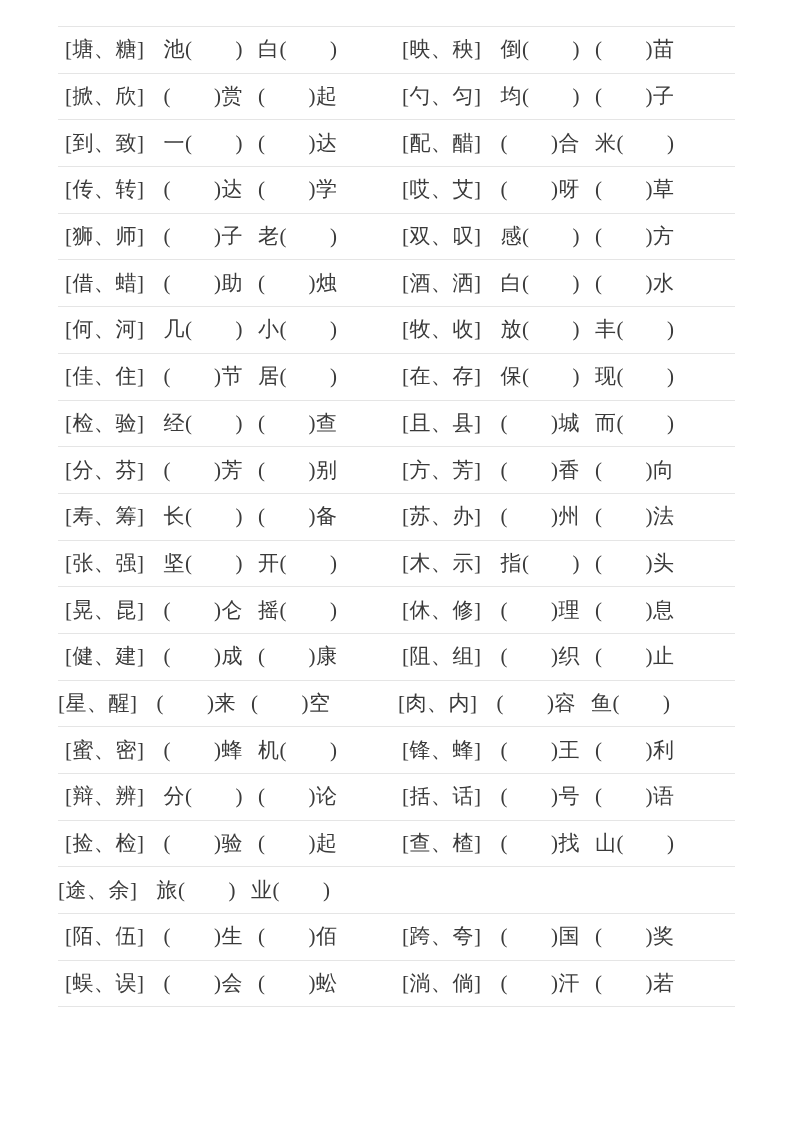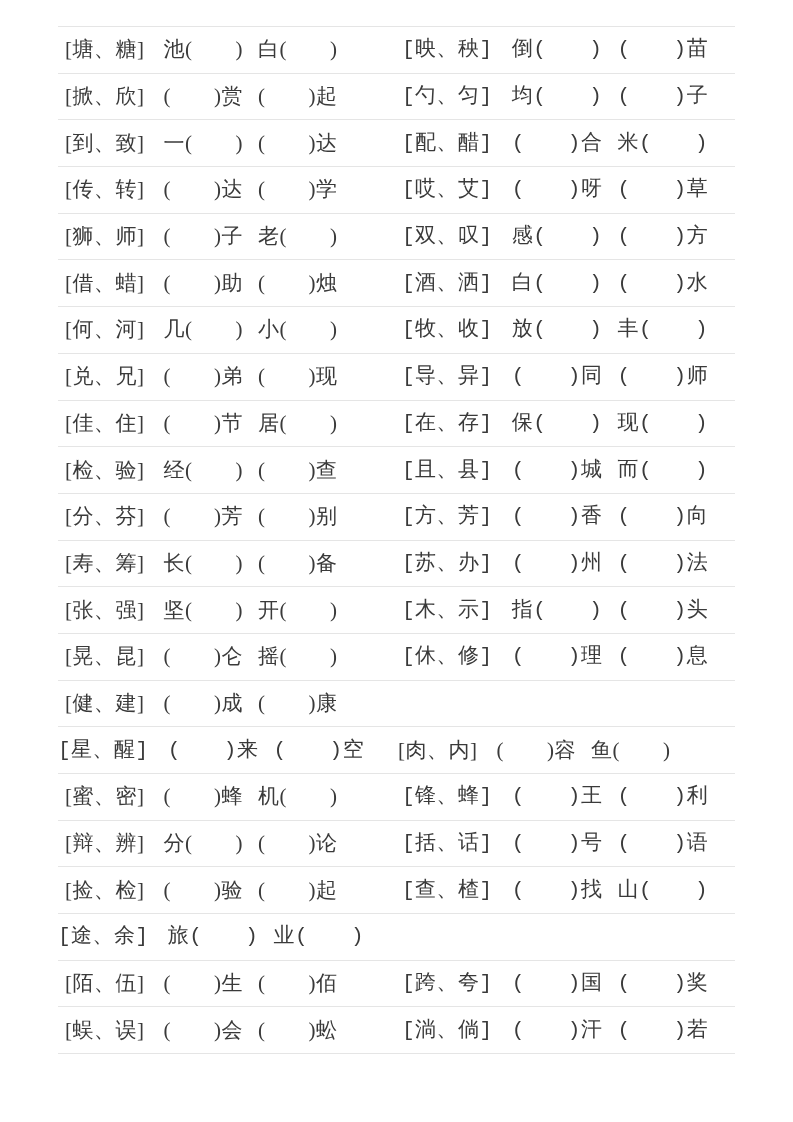--- a/index.html
+++ b/index.html
@@ -38,21 +38,20 @@
   }
   .cell.left {
     box-sizing: border-box;
     width: 344px;
     padding-left: 7px;
     flex: 0 0 344px;
     text-align: right;
   }
   .cell.right {
     flex: 1 1 auto;
-    font-family: Liberation Mono, monospace;
   }
   .pair {
     margin-right: 4px;
     letter-spacing: 0.5px;
   }
   .phrase {
     letter-spacing: 0.5px;
   }
 </style>
 </head>
@@ -143,32 +142,20 @@
       <span class="phrase">几(　　)</span>
       <span class="phrase">小(　　)</span>
     </div>
     <div class="cell right">
       <span class="pair">[牧、收]</span>
       <span class="phrase">放(　　)</span>
       <span class="phrase">丰(　　)</span>
     </div>
   </div>
 
-  <div class="row">
-    <div class="cell left">
-      <span class="pair">[兑、兄]</span>
-      <span class="phrase">(　　)弟</span>
-      <span class="phrase">(　　)现</span>
-    </div>
-    <div class="cell right">
-      <span class="pair">[导、异]</span>
-      <span class="phrase">(　　)同</span>
-      <span class="phrase">(　　)师</span>
-    </div>
-  </div>
 
   <div class="row">
     <div class="cell left">
       <span class="pair">[佳、住]</span>
       <span class="phrase">(　　)节</span>
       <span class="phrase">居(　　)</span>
     </div>
     <div class="cell right">
       <span class="pair">[在、存]</span>
       <span class="phrase">保(　　)</span>
@@ -241,20 +228,25 @@
       <span class="phrase">(　　)息</span>
     </div>
   </div>
 
   <div class="row">
     <div class="cell left">
       <span class="pair">[健、建]</span>
       <span class="phrase">(　　)成</span>
       <span class="phrase">(　　)康</span>
     </div>
+    <div class="cell right">
+      <span class="pair">[阻、组]</span>
+      <span class="phrase">(　　)织</span>
+      <span class="phrase">(　　)止</span>
+    </div>
   </div>
 
   <div class="row">
     <div class="cell right">
       <span class="pair">[星、醒]</span>
       <span class="phrase">(　　)来</span>
       <span class="phrase">(　　)空</span>
     </div>
     <div class="cell left">
       <span class="pair">[肉、内]</span>

